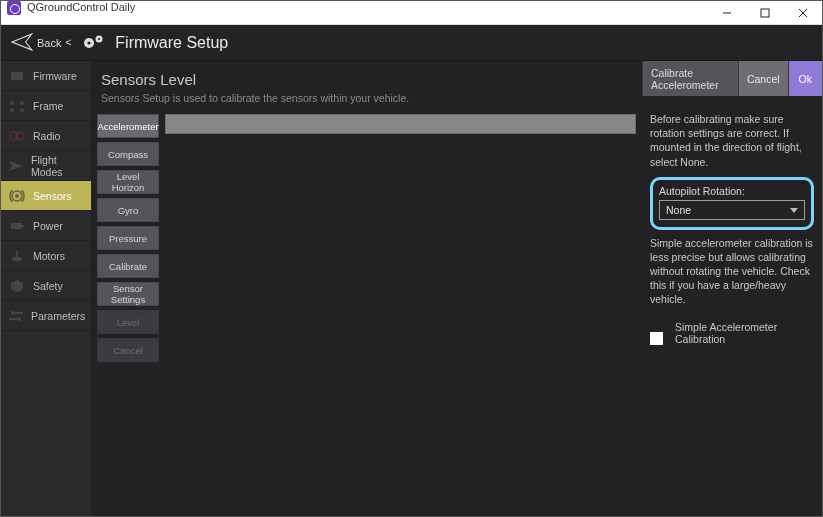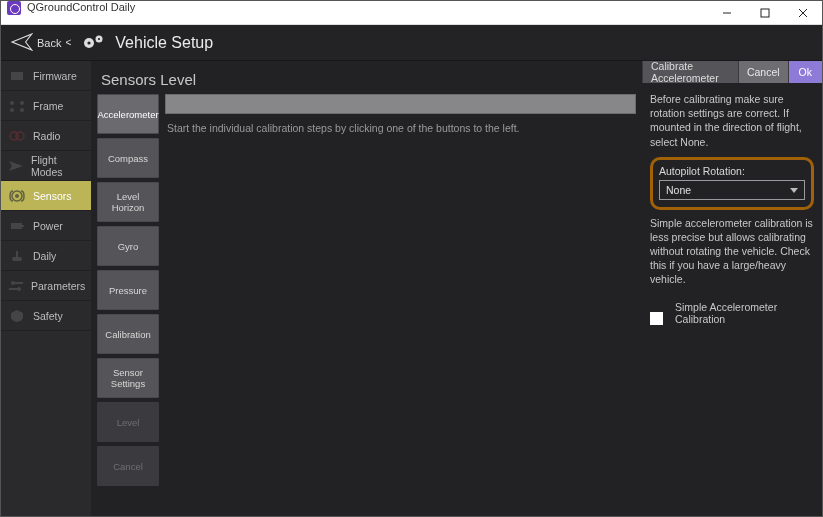--- a/index.html
+++ b/index.html
@@ -32,36 +32,36 @@
   .side-item.active { background:#bbb557; color:#fff; }
   .side-icon { width:20px; height:16px; opacity:0.35; display:flex; align-items:center; justify-content:center;}
   .side-item.active .side-icon { opacity:0.65; }
 
   .content { flex:1; background:#222225; display:flex; flex-direction:column; }
   .page-title { font-size:15px; color:#c8c8c8; padding:10px 10px 4px 10px; }
   .page-sub   { font-size:10.5px; color:#8a8a8a; padding:0 10px 8px 10px; }
 
   .lower { flex:1; display:flex; overflow:hidden; }
   .sensor-list { width:72px; display:flex; flex-direction:column; gap:4px; padding:2px 4px 4px 6px; }
-  .sensor-btn { height:40px; background:#555559; border:1px solid #4a4a4e; color:#d8d8d8; font-size:9.5px; display:flex; align-items:center; justify-content:center; border-radius:1px; cursor:pointer; text-align:center; padding:0 2px;}
+  .sensor-btn { height:24px; background:#555559; border:1px solid #4a4a4e; color:#d8d8d8; font-size:9.5px; display:flex; align-items:center; justify-content:center; border-radius:1px; cursor:pointer; text-align:center; padding:0 2px;}
   .sensor-btn.selected { background:#6b6b6f; color:#fff; }
   .sensor-btn.disabled { color:#6f6f73; background:#3b3b3f; border-color:#3b3b3f; cursor:default;}
   
   .center-panel { flex:1; padding:2px 6px 6px 2px; display:flex; flex-direction:column; gap:6px;}
   .progress-bar { height:20px; background:#878789; border:1px solid #6c6c6e; }
   .instructions { font-size:10.5px; color:#9a9a9a; padding:2px 2px; }
 
   .right-panel { width:180px; background:#222225; padding:0 8px 8px 8px; font-size:10.5px; color:#c8c8c8; display:flex; flex-direction:column; }
-  .right-actions { display:flex; height:22px; margin-left:-8px; margin-right:-8px; margin-bottom:8px;}
+  .right-actions { display:flex; height:35px; margin-left:-8px; margin-right:-8px; margin-bottom:8px;}
   .ra-btn { flex:0 0 auto; background:#555559; color:#ddd; font-size:10.5px; display:flex; align-items:center; justify-content:center; padding:0 8px; border-left:1px solid #3a3a3d; cursor:pointer;}
   .ra-btn.main { flex:1; }
   .ra-btn.cancel { background:#6e6e72; color:#e8e8e8; }
   .ra-btn.ok { background:#8e7bd8; color:#fff; padding:0 10px;}
   .right-text { line-height:1.35; margin-bottom:8px;}
-  .highlight-box { border:3px solid #a16207; border-radius:10px; padding:5px 6px 7px 6px; margin-bottom:6px;}
+  .highlight-box { border:3px solid #7dd3fc; border-radius:10px; padding:5px 6px 7px 6px; margin-bottom:6px;}
   .field-label { font-size:10.5px; color:#d8d8d8; margin-bottom:3px; display:block;}
   .dropdown { height:20px; background:#222225; border:1px solid #9a9a9e; color:#e0e0e0; font-size:10.5px; display:flex; align-items:center; padding:8px 6px; position:relative; cursor:pointer;}
   .dropdown::after { content:""; position:absolute; right:6px; top:7px; width:0;height:0;border-left:4px solid transparent;border-right:4px solid transparent;border-top:5px solid #bbb;}
   .check-row { display:flex; align-items:flex-end; gap:12px; margin-top:6px;}
   .checkbox { width:13px; height:13px; background:#fff; flex:0 0 13px; margin-top:1px; cursor:pointer;}
 </style>
 </head>
 <body>
 
 <div class="window">
@@ -104,21 +104,21 @@
       <div class="gear-group">
         <svg width="26" height="20" viewBox="0 0 26 20">
           <g fill="#ddd">
               <circle cx="8" cy="10" r="5"></circle>
               <circle cx="8" cy="10" r="1.6" fill="#232326"></circle>
           <circle cx="18" cy="6" r="3.5"></circle>
               <circle cx="18" cy="6" r="1.1" fill="#232326"></circle>
             </g>
         </svg>
       </div>
-      <div class="header-title">Vehicle Setup</div>
+      <div class="header-title">Firmware Setup</div>
     </div>
 
     <div class="body">
 
       <div class="sidebar">
         <div class="side-item">
           <span class="side-icon">
               <svg width="18" height="14">
                 <rect x="3" y="3" width="12" height="8" fill="#777"></rect>
               </svg>
@@ -172,74 +172,74 @@
             </span>
           <span>Power</span>
         </div>
         <div class="side-item">
           <span class="side-icon">
               <svg width="18" height="14">
                 <rect x="4" y="8" width="10" height="4" rx="2" fill="#777"></rect>
                 <rect x="8" y="2" width="2" height="6" fill="#777"></rect>
               </svg>
             </span>
-          <span>Daily</span>
+          <span>Motors</span>
+        </div>
+        <div class="side-item">
+          <span class="side-icon">
+              <svg width="18" height="14">
+                <path d="M9 1 L15 4 L15 8 Q15 12 9 13 Q3 12 3 8 L3 4 Z" fill="#777"></path>
+              </svg>
+            </span>
+          <span>Safety</span>
         </div>
         <div class="side-item">
           <span class="side-icon">
               <svg width="18" height="14">
                 <circle cx="6" cy="4" r="2" fill="#777"></circle>
                 <line x1="8" y1="4" x2="16" y2="4" stroke="#777" stroke-width="2"></line>
                 <circle cx="12" cy="10" r="2" fill="#777"></circle>
                 <line x1="2" y1="10" x2="10" y2="10" stroke="#777" stroke-width="2"></line>
               </svg>
             </span>
           <span>Parameters</span>
         </div>
-        <div class="side-item">
-          <span class="side-icon">
-              <svg width="18" height="14">
-                <path d="M9 1 L15 4 L15 8 Q15 12 9 13 Q3 12 3 8 L3 4 Z" fill="#777"></path>
-              </svg>
-            </span>
-          <span>Safety</span>
-        </div>
       </div>
 
       <div class="content">
         <div style="display:flex;">
           <div style="flex:1;">
             <div class="page-title">Sensors Level</div>
+            <div class="page-sub">Sensors Setup is used to calibrate the sensors within your vehicle.</div>
           </div>
           <div class="right-panel" style="padding:0;">
             <div class="right-actions" style="margin:0;">
               <div class="ra-btn main">Calibrate Accelerometer</div>
               <div class="ra-btn cancel">Cancel</div>
               <div class="ra-btn ok">Ok</div>
             </div>
           </div>
         </div>
 
         <div class="lower">
 
           <div class="sensor-list">
             <div class="sensor-btn selected">Accelerometer</div>
             <div class="sensor-btn">Compass</div>
             <div class="sensor-btn">Level Horizon</div>
             <div class="sensor-btn">Gyro</div>
             <div class="sensor-btn">Pressure</div>
-            <div class="sensor-btn">Calibration</div>
+            <div class="sensor-btn">Calibrate</div>
             <div class="sensor-btn">Sensor Settings</div>
             <div class="sensor-btn disabled">Level</div>
             <div class="sensor-btn disabled">Cancel</div>
           </div>
 
           <div class="center-panel">
             <div class="progress-bar"></div>
-            <div class="instructions">Start the individual calibration steps by clicking one of the buttons to the left.</div>
           </div>
 
           <div class="right-panel">
             <div class="right-text">Before calibrating make sure rotation settings are correct. If mounted in the direction of flight, select None.</div>
             <div class="highlight-box">
               <span class="field-label">Autopilot Rotation:</span>
               <div class="dropdown">
                 <span>None</span>
               </div>
             </div>

